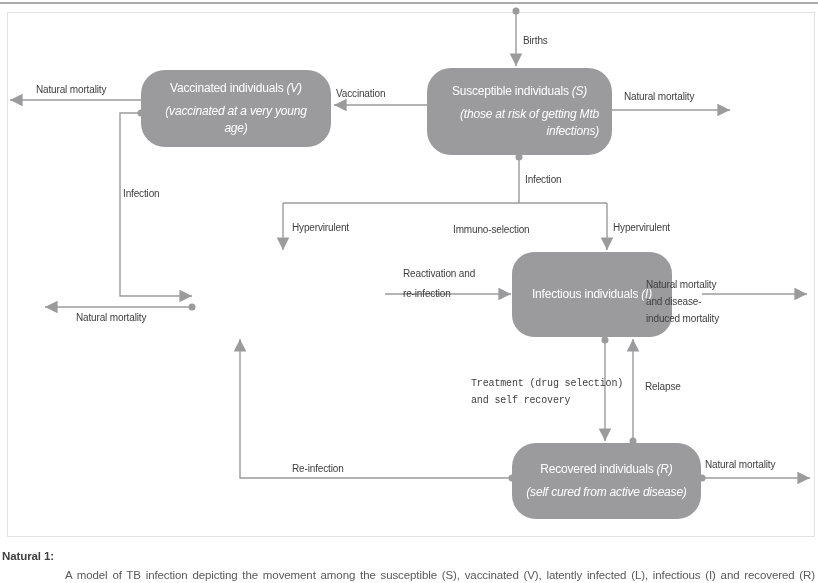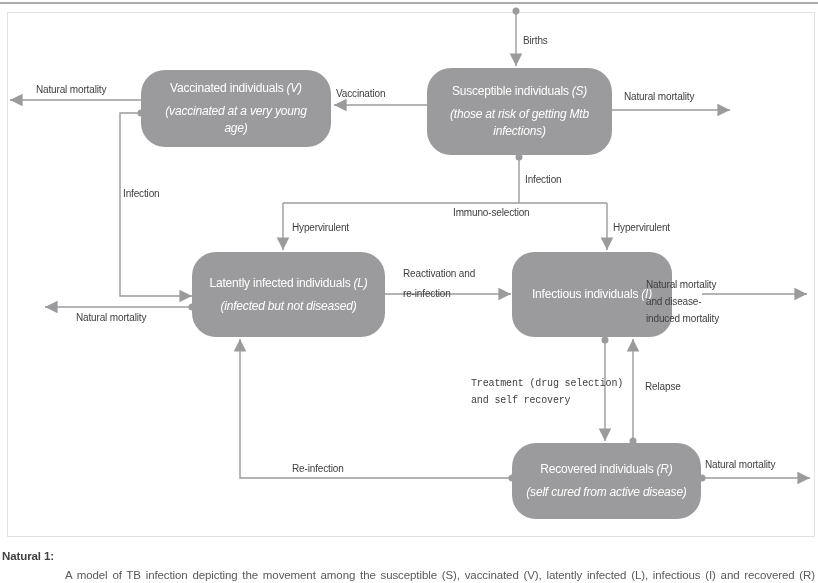--- a/index.html
+++ b/index.html
@@ -66,46 +66,42 @@
       <circle cx="702" cy="478" r="3.5"></circle>
       <circle cx="512" cy="478" r="3.5"></circle>
     </g>
   </svg>
 
   <div class="node" style="left:141px;top:70px;width:190px;height:77px;">
     <div><span>Vaccinated individuals</span><span class="sym">(V)</span></div>
     <div class="sub">(vaccinated at a very young age)</div>
   </div>
 
-  <div class="node" style="left:427px;top:68px;width:185px;height:87px;">
+  <div class="node" style="left:427px;top:68px;width:185px;height:87px;text-align:right;">
     <div><span>Susceptible individuals</span><span class="sym">(S)</span></div>
     <div class="sub">(those at risk of getting Mtb infections)</div>
   </div>
 
-  <div class="node" style="left:192px;top:252px;width:193px;height:85px;">
-    <div><span>Latently infected individuals</span><span class="sym">(L)</span></div>
-    <div class="sub">(infected but not diseased)</div>
-  </div>
 
   <div class="node" style="left:512px;top:252px;width:160px;height:85px;border-radius:22px;">
     <div><span>Infectious individuals</span><span class="sym">(I)</span></div>
   </div>
 
   <div class="node" style="left:512px;top:443px;width:189px;height:76px;">
     <div><span>Recovered individuals</span><span class="sym">(R)</span></div>
     <div class="sub">(self cured from active disease)</div>
   </div>
 
   <div class="lbl" style="left:523px;top:34px;">Births</div>
   <div class="lbl" style="left:336px;top:87px;text-align:center;">Vaccination</div>
   <div class="lbl" style="left:36px;top:83px;">Natural mortality</div>
   <div class="lbl" style="left:624px;top:90px;">Natural mortality</div>
   <div class="lbl" style="left:123px;top:187px;">Infection</div>
   <div class="lbl" style="left:525px;top:173px;">Infection</div>
-  <div class="lbl" style="left:453px;top:206px;text-align:center;">Immuno-selection</div>
+  <div class="lbl" style="left:453px;top:223px;text-align:center;">Immuno-selection</div>
   <div class="lbl" style="left:292px;top:221px;">Hypervirulent</div>
   <div class="lbl" style="left:613px;top:221px;">Hypervirulent</div>
   <div class="lbl lh20" style="left:403px;top:264px;">Reactivation and
 re-infection</div>
   <div class="lbl" style="left:76px;top:311px;">Natural mortality</div>
   <div class="lbl ml" style="left:646px;top:276px;">Natural mortality
 and disease-
 induced mortality</div>
   <div class="lbl ml" style="left:471px;top:375px;font-family:Liberation Mono, monospace;">Treatment (drug selection)
 and self recovery</div>

